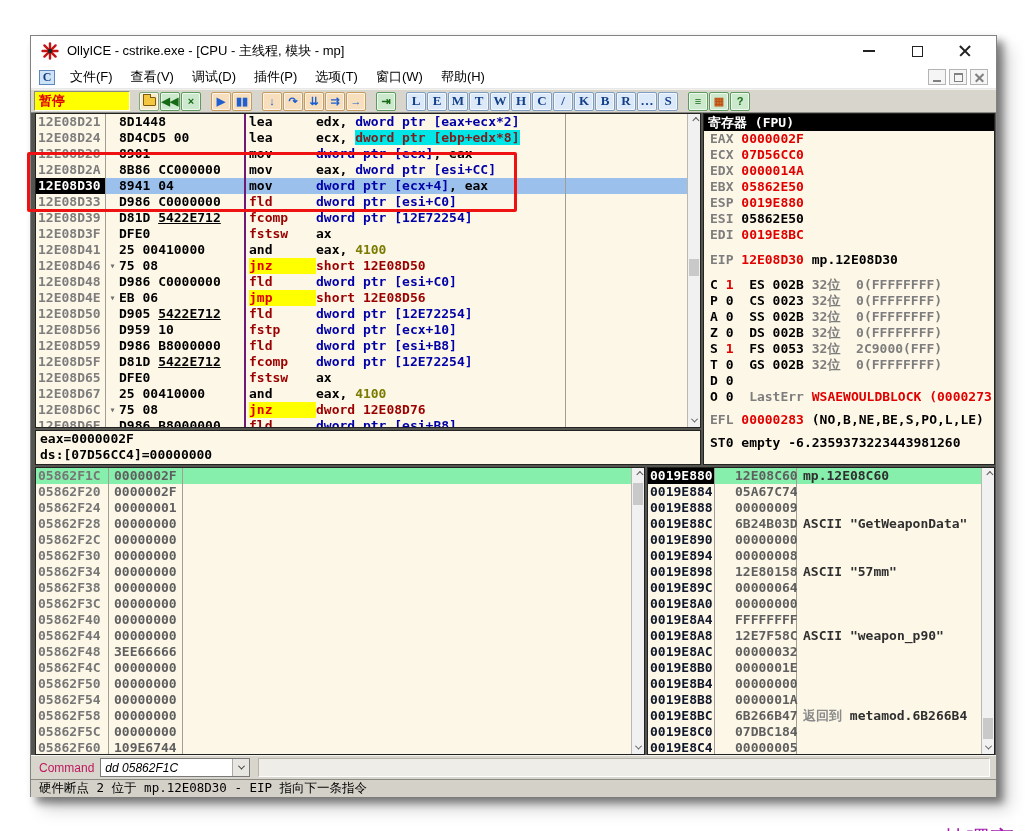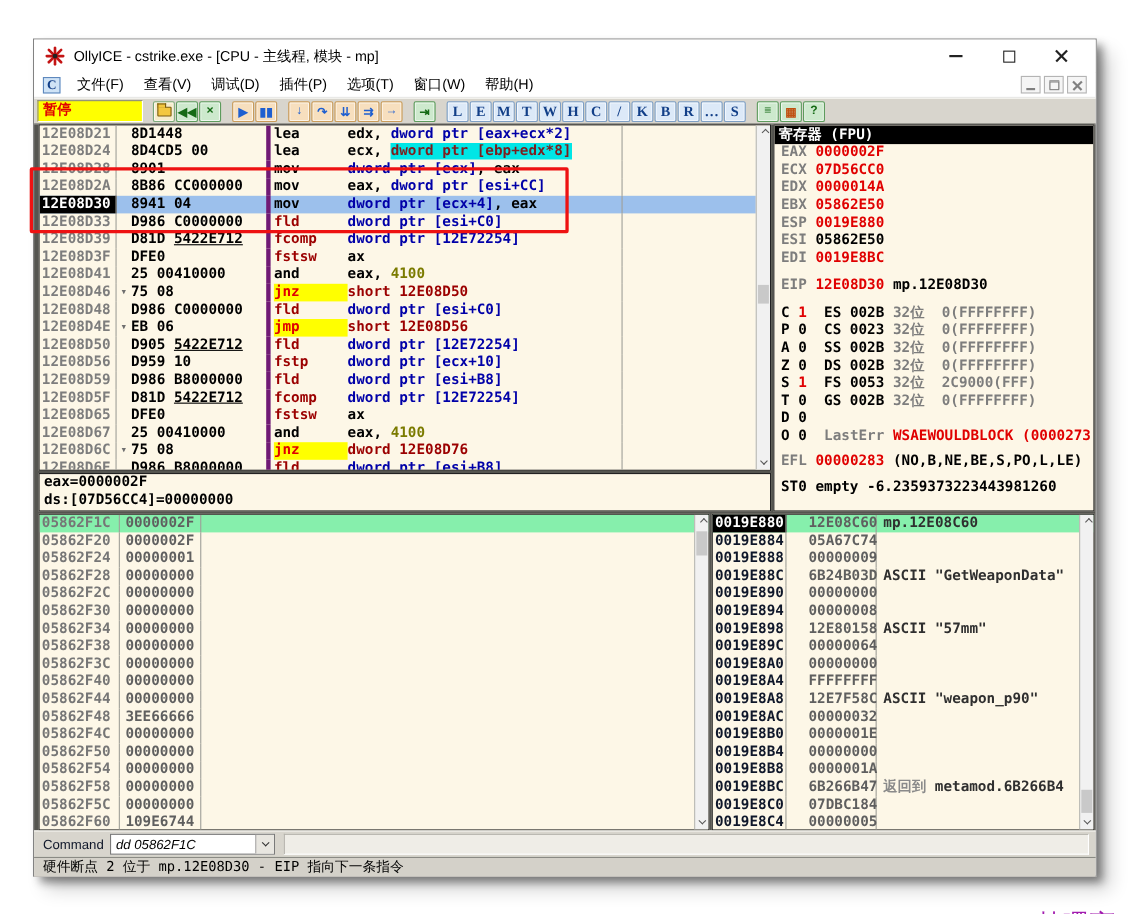--- a/index.html
+++ b/index.html
@@ -65,21 +65,21 @@
   #dump     { left:4px;   top:354px; width:610px; height:288px; }
   #stack    { left:616px; top:354px; width:348px; height:288px; }
 
   .mono { font-family:"DejaVu Sans Mono", monospace; font-size:13px; font-weight:bold; }
 
   
   .drow { display:flex; height:16px; line-height:16px; white-space:pre; }
   .drow.sel { background:#9cc0ec; }
   .da  { width:70px; border-right:1px solid #9f9f98; color:#7d7d7d; padding-left:2px; flex:none; }
   .da.chip { background:#000; color:#fff; }
-  .dhx { width:140px; border-right:4px solid #701a75; flex:none; display:flex; }
+  .dhx { width:140px; border-right:2px solid #701a75; flex:none; display:flex; }
   .dg  { width:13px; color:#707070; font-size:10px; text-align:center; flex:none; }
   .dh  { color:#000; }
   .di  { width:320px; border-right:1px solid #9f9f98; flex:none; padding-left:3px; }
   .dc  { flex:1; }
   .mn  { display:inline-block; width:67px; }
   .hu  { text-decoration:underline; }
 
   .c-b { color:#000000; } .c-g { color:#7d7d7d; } .c-r { color:#e00000; }
   .c-n { color:#0000a8; } .c-o { color:#7b7b00; } .c-m { color:#9b0000; }
   .c-hl{ color:#e00000; background:#ffff00; }
@@ -110,21 +110,21 @@
   .sbbtn { position:absolute; left:0; width:12px; height:13px; display:flex; align-items:center; justify-content:center; }
   .sbup { top:0; } .sbdn { bottom:0; }
   .chev { width:5px; height:5px; border-left:1.6px solid #5a5a5a; border-bottom:1.6px solid #5a5a5a; }
   .chev.up { transform:rotate(135deg) translate(-1px,-1px); }
   .chev.dn { transform:rotate(-45deg) translate(1px,-1px); }
   .sbthumb { position:absolute; left:1px; width:10px; background:#c9c9c9; }
 
   
   .cmdbar { position:absolute; left:0; top:719px; right:0; height:24px; background:#d8d5cd;
             border-top:1px solid #f4f3ee; display:flex; align-items:center; }
-  .cmdlabel { font-size:12px; color:#0f172a; margin-left:8px; }
+  .cmdlabel { font-size:12px; color:#be185d; margin-left:8px; }
   .combo { width:150px; height:19px; margin-left:6px; background:#fff; border:1px solid #7a7a7a;
            display:flex; align-items:center; }
   .combo-text { flex:1; font-size:12px; padding-left:4px; color:#000; font-family:"Liberation Sans",sans-serif;font-style:italic; }
   .combo-arrow { width:17px; height:17px; background:#e8e6e0; border-left:1px solid #aaa;
                  display:flex; align-items:center; justify-content:center; }
   .combo-arrow .chev { border-color:#333; }
   .cmdrest { flex:1; height:19px; margin:0 6px 0 8px; background:#efede7; border:1px solid #b5b3ac;
              border-bottom-color:#fff; border-right-color:#fff; }
   .statusbar { position:absolute; left:0; top:743px; right:0; height:18px; background:#d4d1c9;
                border-top:1px solid #8a8a84; display:flex; align-items:center; }

